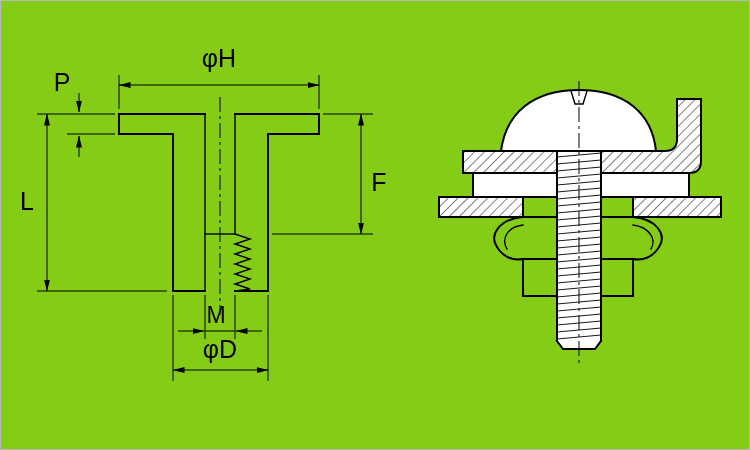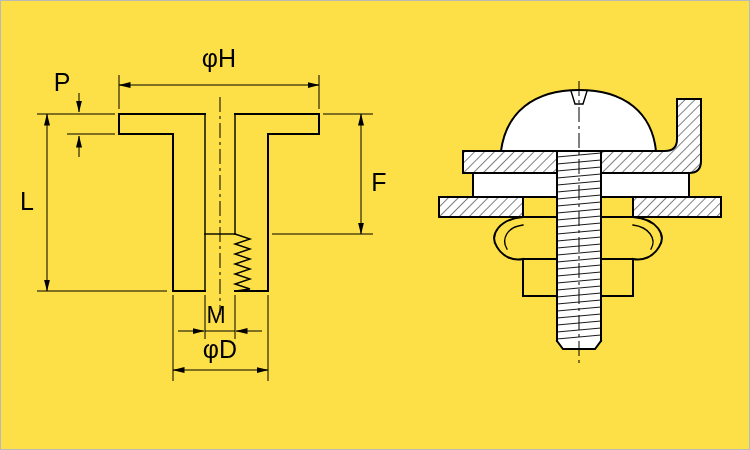--- a/index.html
+++ b/index.html
@@ -1,19 +1,19 @@
 <!DOCTYPE html>
 <html><head>
 <meta charset="utf-8">
 <style>
   html,body{margin:0;padding:0;background:#ffffff;}
   .frame{
     width:748px;height:448px;
     border:1px solid #b9b9b9;
-    background:#fde047;
+    background:#84cc16;
     font-family:"Liberation Sans", sans-serif;
     overflow:hidden;
     text-align:right;
   }
   svg{display:block;}
   .o2{fill:none;stroke:#000;stroke-width:2;stroke-linecap:square;stroke-linejoin:miter;}
   .o14{fill:none;stroke:#000;stroke-width:1.4;stroke-linecap:square;}
   .dim{fill:none;stroke:#000;stroke-width:1;}
   .cl{fill:none;stroke:#000;stroke-width:1;stroke-dasharray:15 4 3 4;}
   .hatched{fill:url(#hatch);stroke:#000;stroke-width:2;stroke-linejoin:miter;}

